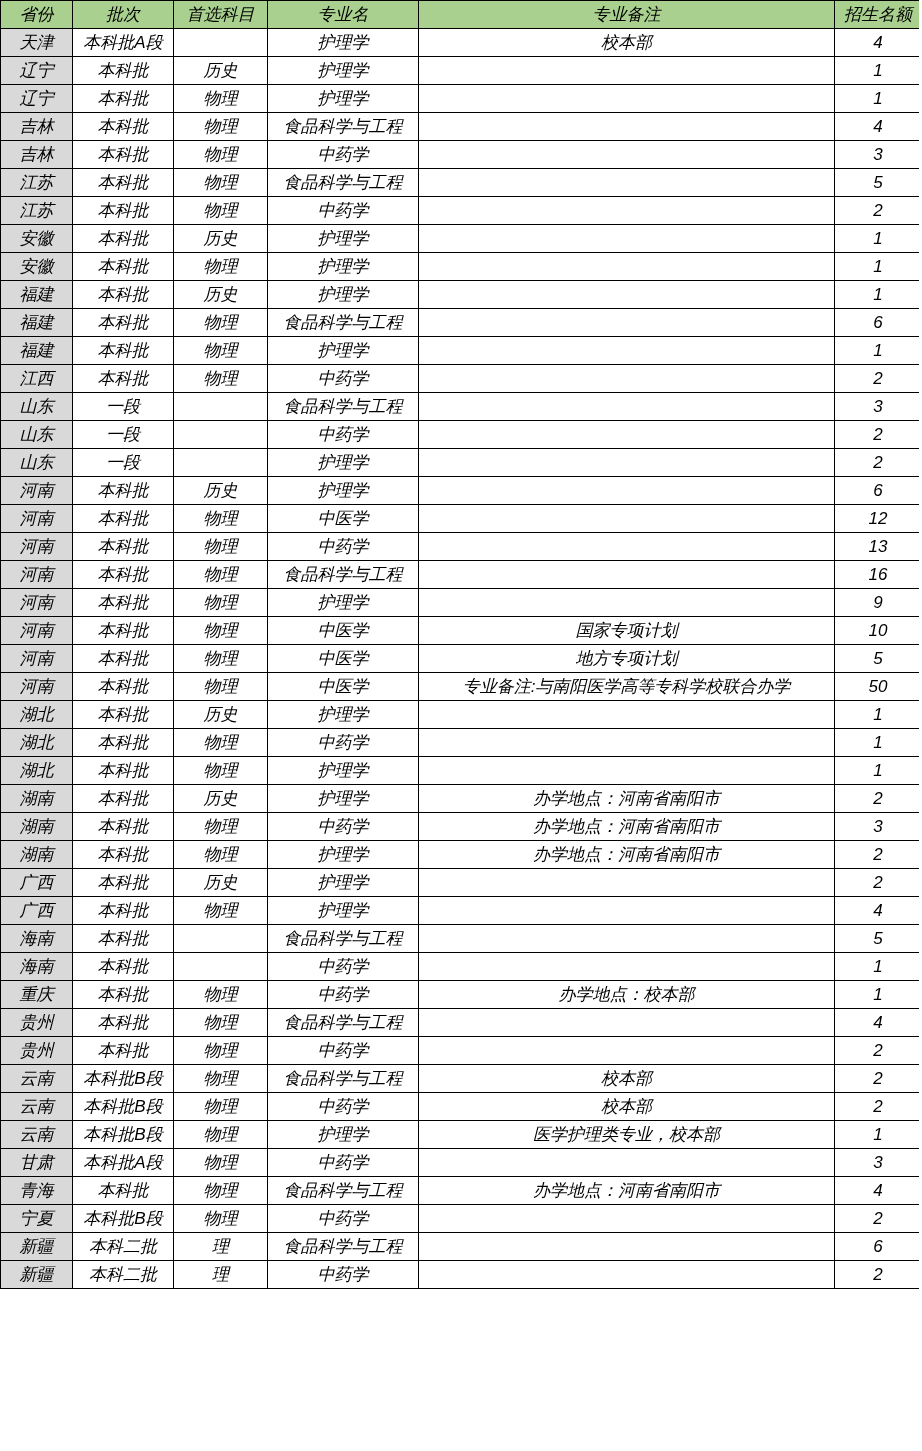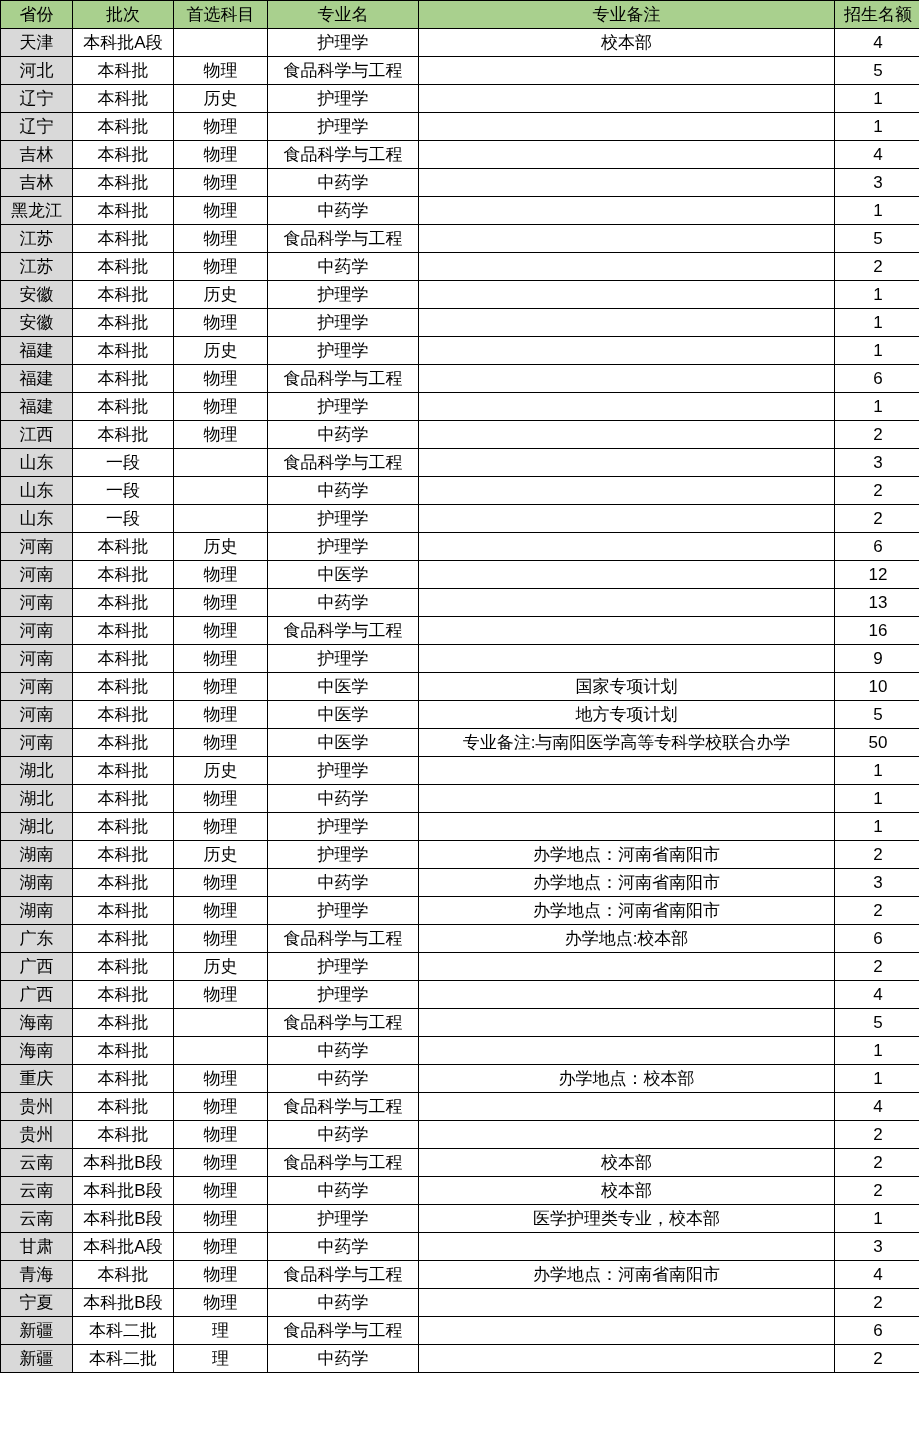--- a/index.html
+++ b/index.html
@@ -7,20 +7,21 @@
     margin: 0;
     padding: 0;
     background: #ffffff;
     font-family: "Liberation Sans", sans-serif;
   }
   .page {
     width: 919px;
     height: 1451px;
     overflow: hidden;
     background: #ffffff;
+    font-style: italic;
   }
   table.grid {
     border-collapse: collapse;
     table-layout: fixed;
     width: 921px;
     margin: 0;
   }
   table.grid th,
   table.grid td {
     border: 1px solid #000000;
@@ -71,28 +72,20 @@
     <tbody>
         <tr>
           <td class="province">天津</td>
           <td>本科批A段</td>
           <td></td>
           <td>护理学</td>
           <td>校本部</td>
           <td>4</td>
         </tr>
         <tr>
-          <td class="province">河北</td>
-          <td>本科批</td>
-          <td>物理</td>
-          <td>食品科学与工程</td>
-          <td></td>
-          <td>5</td>
-        </tr>
-        <tr>
           <td class="province">辽宁</td>
           <td>本科批</td>
           <td>历史</td>
           <td>护理学</td>
           <td></td>
           <td>1</td>
         </tr>
         <tr>
           <td class="province">辽宁</td>
           <td>本科批</td>
@@ -109,28 +102,20 @@
           <td></td>
           <td>4</td>
         </tr>
         <tr>
           <td class="province">吉林</td>
           <td>本科批</td>
           <td>物理</td>
           <td>中药学</td>
           <td></td>
           <td>3</td>
-        </tr>
-        <tr>
-          <td class="province">黑龙江</td>
-          <td>本科批</td>
-          <td>物理</td>
-          <td>中药学</td>
-          <td></td>
-          <td>1</td>
         </tr>
         <tr>
           <td class="province">江苏</td>
           <td>本科批</td>
           <td>物理</td>
           <td>食品科学与工程</td>
           <td></td>
           <td>5</td>
         </tr>
         <tr>
@@ -317,28 +302,20 @@
           <td>办学地点：河南省南阳市</td>
           <td>3</td>
         </tr>
         <tr>
           <td class="province">湖南</td>
           <td>本科批</td>
           <td>物理</td>
           <td>护理学</td>
           <td>办学地点：河南省南阳市</td>
           <td>2</td>
-        </tr>
-        <tr>
-          <td class="province">广东</td>
-          <td>本科批</td>
-          <td>物理</td>
-          <td>食品科学与工程</td>
-          <td>办学地点:校本部</td>
-          <td>6</td>
         </tr>
         <tr>
           <td class="province">广西</td>
           <td>本科批</td>
           <td>历史</td>
           <td>护理学</td>
           <td></td>
           <td>2</td>
         </tr>
         <tr>

